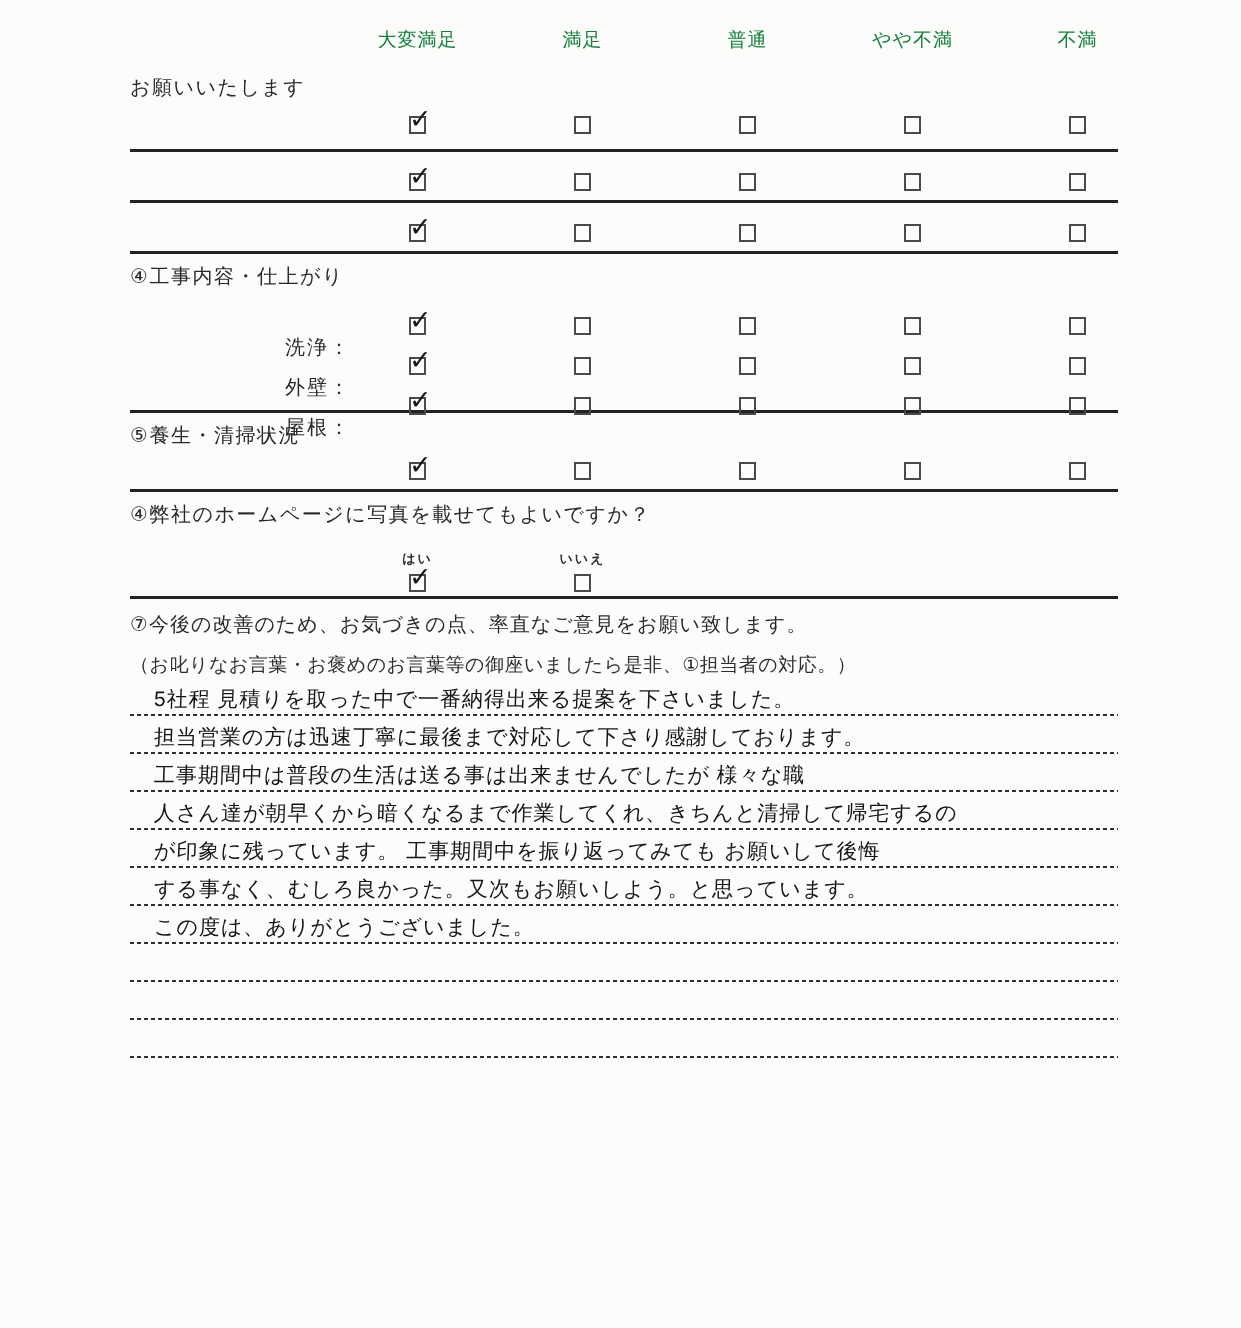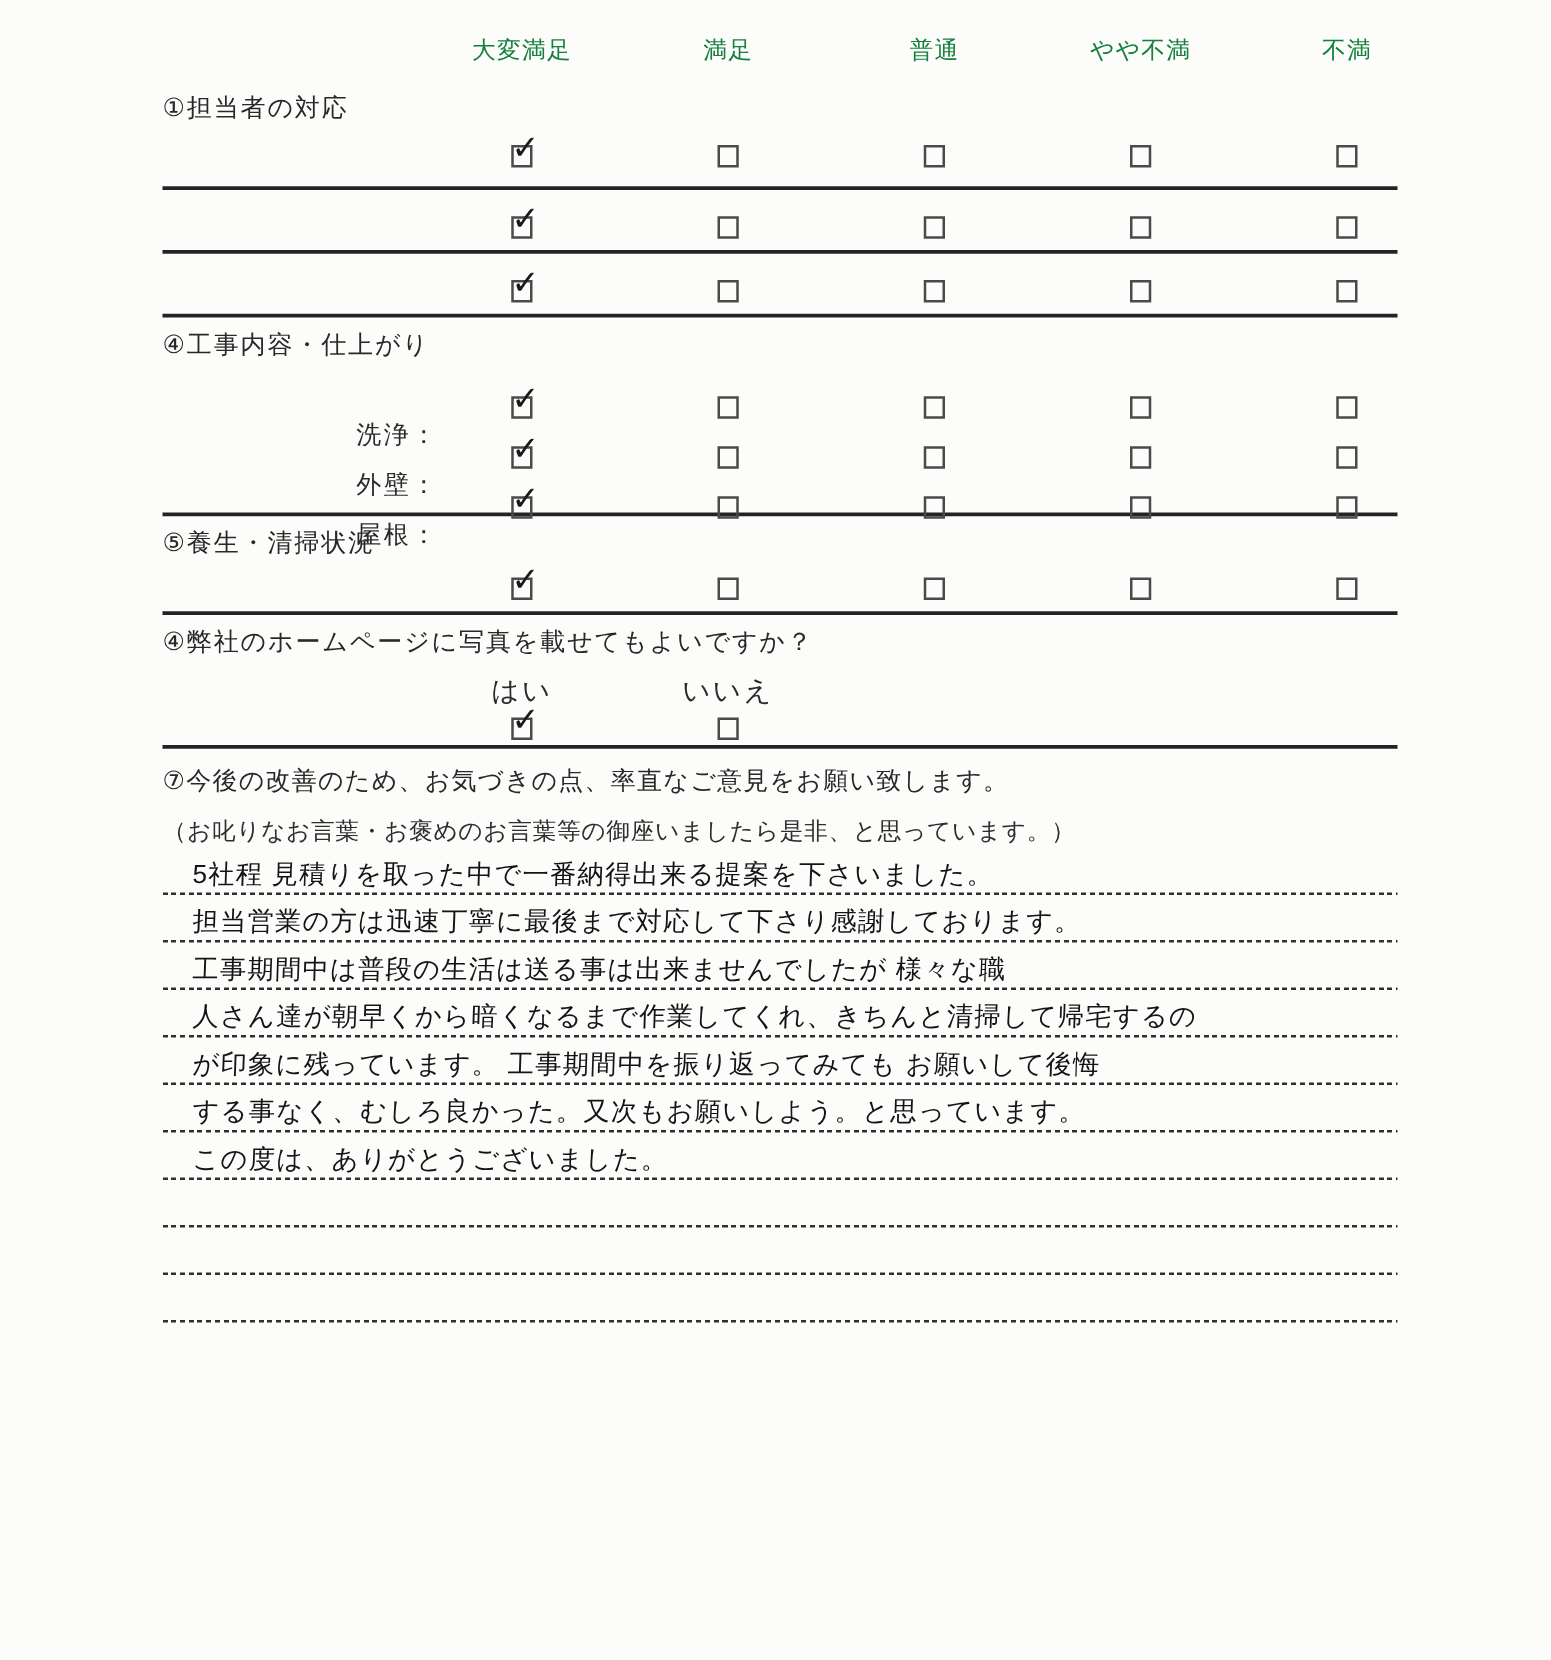--- a/index.html
+++ b/index.html
@@ -49,21 +49,21 @@
     color: #191919;
     font-family: "DejaVu Sans", sans-serif;
   }
 
   
   .optrow { height: 68px; align-items: end; }
   .optcell {
     display: flex; flex-direction: column; align-items: center;
     gap: 6px; padding-bottom: 4px;
   }
-  .optlabel { font-size: 22px; letter-spacing: 2px; color: #2b2b2b; }
+  .optlabel { font-size: 13px; letter-spacing: 2px; color: #2b2b2b; font-weight: bold; }
 
   
   .fb-title { margin-top: 12px; font-size: 20px; letter-spacing: 1px; color: #282828; }
   .fb-note  { margin-top: 14px; font-size: 19px; letter-spacing: 0.5px; color: #2e2e2e; }
   .cline {
     height: 38px; position: relative;
     display: flex; align-items: flex-end;
     padding: 0 0 3px 24px;
   }
   .cline::after {
@@ -87,21 +87,21 @@
   <div class="rrow colhead-row">
     <div class="cell"></div>
     <div class="cell colhead">大変満足</div>
     <div class="cell colhead">満足</div>
     <div class="cell colhead">普通</div>
     <div class="cell colhead">やや不満</div>
     <div class="cell colhead">不満</div>
   </div>
 
   <div class="block pt18">
-    <div class="qlabel">①担当者の対応</div>
+    <div class="qlabel">お願いいたします</div>
     <div class="rrow cbrow48">
       <div class="cell lblcell">
           <span class="sublabel"></span>
         </div>
       <div class="cell">
           <span class="cb">
             <span class="mark">✓</span>
           </span>
         </div>
       <div class="cell">
@@ -337,21 +337,21 @@
             <span class="mark"></span>
           </span>
       </div>
       <div class="cell"></div>
       <div class="cell"></div>
       <div class="cell"></div>
     </div>
   </div>
 
   <div class="fb-title">⑦今後の改善のため、お気づきの点、率直なご意見をお願い致します。</div>
-  <div class="fb-note">（お叱りなお言葉・お褒めのお言葉等の御座いましたら是非、と思っています。）</div>
+  <div class="fb-note">（お叱りなお言葉・お褒めのお言葉等の御座いましたら是非、①担当者の対応。）</div>
 
   <div>
     <div class="cline">
         <span class="hand">5社程 見積りを取った中で一番納得出来る提案を下さいました。</span>
       </div>
     <div class="cline">
         <span class="hand">担当営業の方は迅速丁寧に最後まで対応して下さり感謝しております。</span>
       </div>
     <div class="cline">
         <span class="hand">工事期間中は普段の生活は送る事は出来ませんでしたが 様々な職</span>

